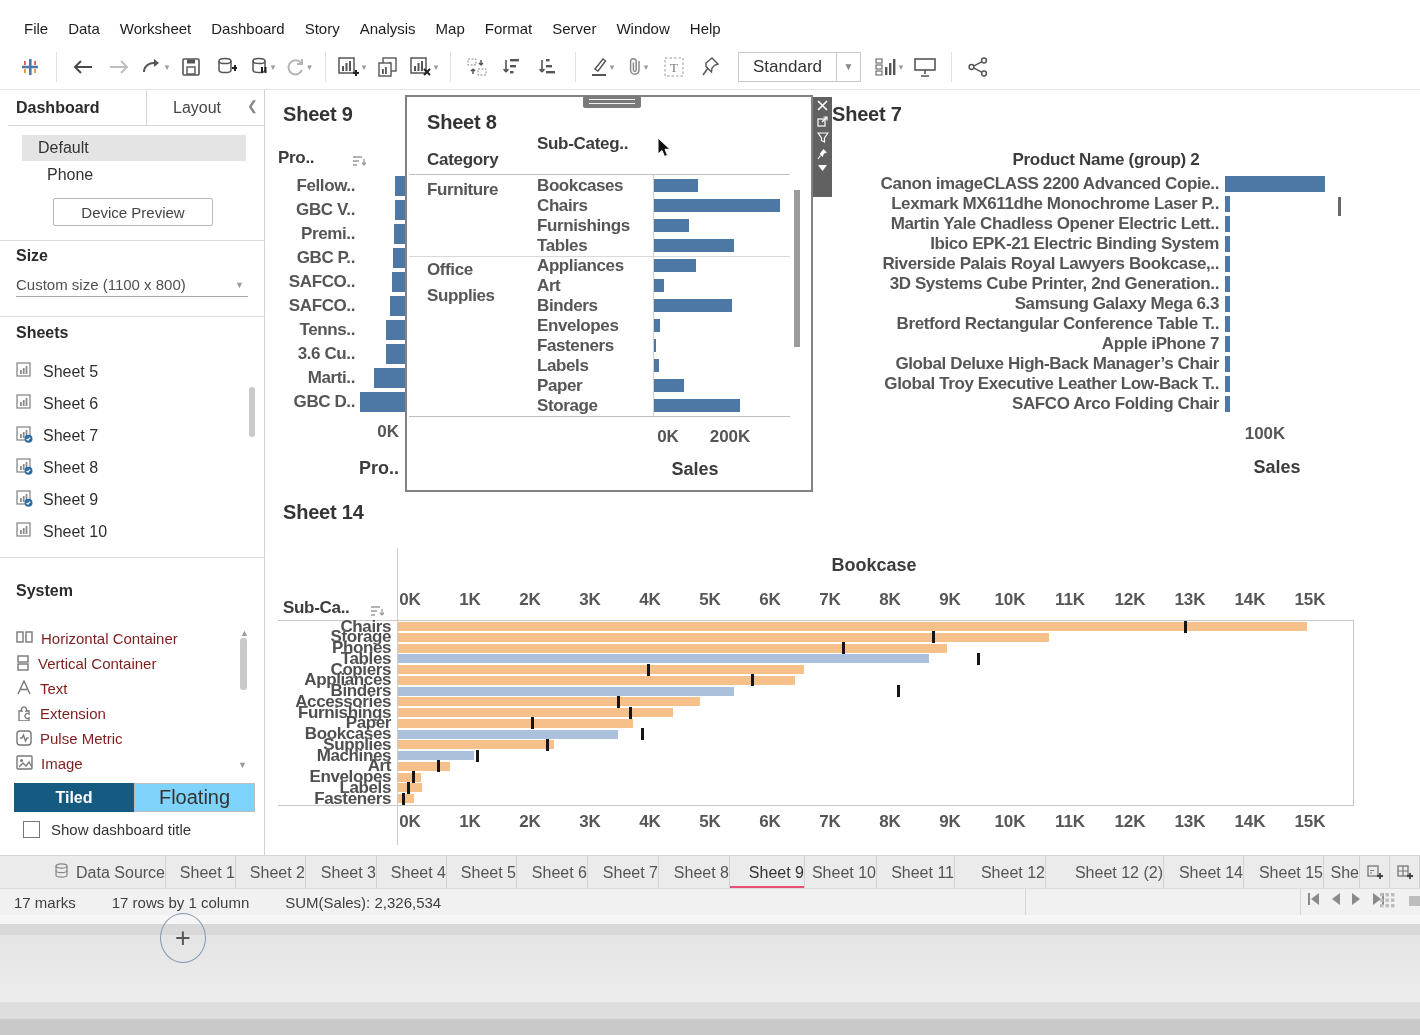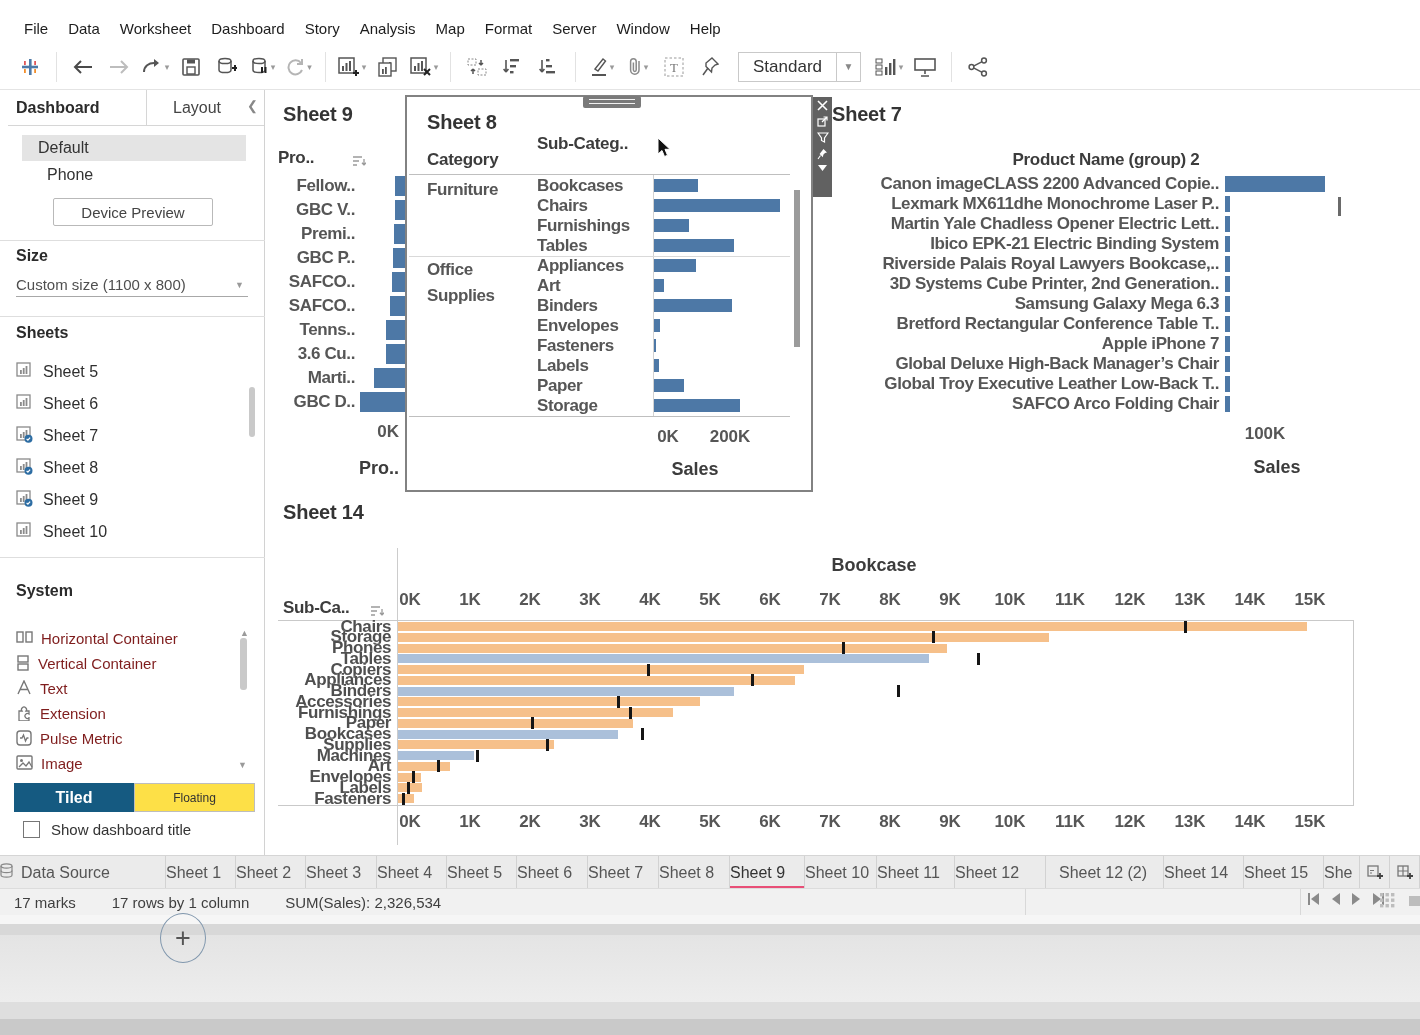--- a/index.html
+++ b/index.html
@@ -36,21 +36,21 @@
   .sel-row { position:absolute; left:22px; width:224px; height:26px; font-size:16px; color:#333; display:flex; align-items:center; }
   .hr { position:absolute; left:0; width:265px; height:1px; background:#dedede; }
   .side-h { position:absolute; left:16px; font-size:16px; font-weight:bold; color:#2b2b2b; }
   #device-preview { position:absolute; left:53px; top:108px; width:160px; height:28px; border:1px solid #b9b9b9; border-radius:2px; background:#fff; font-size:15px; color:#444; display:flex; align-items:center; justify-content:center; }
   #size-value { position:absolute; left:16px; top:183px; width:232px; height:24px; border-bottom:1px solid #a8a8a8; font-size:15px; color:#4f4f4f; display:flex; align-items:center; }
   #size-value .caret { margin-left:auto; padding-right:4px; }
   .sheet-item { position:absolute; left:16px; width:220px; height:32px; display:flex; align-items:center; gap:10px; font-size:16px; color:#2f2f2f; }
   .obj-item { position:absolute; left:16px; width:210px; height:25px; display:flex; align-items:flex-start; gap:8px; font-size:15px; color:#7f1d1d; }
   .sbthumb { position:absolute; background:#c9c9c9; border-radius:3px; }
   #tiled-btn { position:absolute; left:14px; top:693px; width:120px; height:29px; background:#155a81; color:#fff; font-weight:bold; font-size:16px; display:flex; align-items:center; justify-content:center; }
-  #floating-btn { position:absolute; left:134px; top:693px; width:121px; height:29px; background:#fde047; border:1px solid #bdbdbd; color:#333; font-size:12px; display:flex; align-items:center; justify-content:center; }
+  #floating-btn { position:absolute; left:134px; top:693px; width:121px; height:29px; background:#7dd3fc; border:1px solid #bdbdbd; color:#333; font-size:20px; display:flex; align-items:center; justify-content:center; }
   #show-title-row { position:absolute; left:23px; top:731px; display:flex; align-items:center; gap:11px; font-size:15px; color:#333; }
   #show-title-row .cb { width:17px; height:17px; border:1px solid #767676; background:#fff; }
   #leftstrip { left:0; top:90px; width:8px; height:765px; border-right:1px solid #d8d8d8; background:#fbfbfb; }
   
   .sheet { position:absolute; }
   .ch-title { position:absolute; font-size:20px; font-weight:bold; color:#343434; letter-spacing:-0.2px; }
   .ch-colh { position:absolute; font-size:17px; font-weight:bold; color:#3c3c3c; letter-spacing:-0.3px; }
   .ch-lab { position:absolute; font-size:17px; font-weight:bold; color:#565656; letter-spacing:-0.4px; white-space:nowrap; }
   .ch-tick { position:absolute; font-size:17px; font-weight:bold; color:#565656; text-align:center; }
   .ch-axis { position:absolute; font-size:18px; font-weight:bold; color:#3c3c3c; text-align:center; }
@@ -59,21 +59,21 @@
   #sheet8win { left:405px; top:95px; width:408px; height:397px; background:#fff; border:2px solid #828282; }
   #s8handle { position:absolute; left:176px; top:-1px; width:58px; height:12px; background:#7a7a7a; border-radius:2px; }
   #s8handle i { display:block; height:1px; background:#f2f2f2; margin:3px 6px 0 6px; }
   #s8strip { position:absolute; left:406px; top:0px; width:19px; height:100px; background:#616161; display:flex; flex-direction:column; align-items:center; gap:5px; padding-top:3px; }
   #s8scroll { position:absolute; left:387px; top:93px; width:6px; height:157px; background:#9b9b9b; }
   
   .s14lab { position:absolute; font-size:17px; font-weight:bold; color:#4f4f4f; letter-spacing:-0.4px; white-space:nowrap; text-align:right; width:113px; left:0; text-shadow:0 0 2px #fff; }
   .s14tick { position:absolute; width:3px; height:12px; background:#151515; }
   
   #tabbar { left:0; top:855px; width:1420px; height:33px; background:#ebebeb; border-top:1px solid #d5d5d5; display:flex; }
-  .btab { position:relative; height:33px; border-right:1px solid #d2d2d2; display:flex; align-items:center; justify-content:flex-start; gap:8px; font-size:16px; color:#555; overflow:hidden; white-space:nowrap; background:#ebebeb; }
+  .btab { position:relative; height:33px; border-right:1px solid #d2d2d2; display:flex; align-items:center; justify-content:flex-end; gap:8px; font-size:16px; color:#555; overflow:hidden; white-space:nowrap; background:#ebebeb; }
   .btab.active { color:#333; }
   .btab.active::after { content:""; position:absolute; left:0; right:0; bottom:0; height:3px; background:#e84f77; }
   .tabbtn { width:30px; height:33px; border-right:1px solid #d2d2d2; display:flex; align-items:center; justify-content:center; }
   
   #statusbar { left:0; top:888px; width:1420px; height:27px; background:#f1f1f1; border-top:1px solid #dcdcdc; display:flex; align-items:center; font-size:15px; color:#3f3f3f; }
   #statusbar .st { margin-left:14px; }
   #statusbar .st2 { margin-left:36px; }
   .stsep { position:absolute; top:889px; width:1px; height:26px; background:#d8d8d8; }
   #navcluster { position:absolute; left:1308px; top:893px; display:flex; gap:12px; align-items:center; }
   #gridicons { position:absolute; left:1380px; top:893px; display:flex; gap:14px; align-items:center; }

